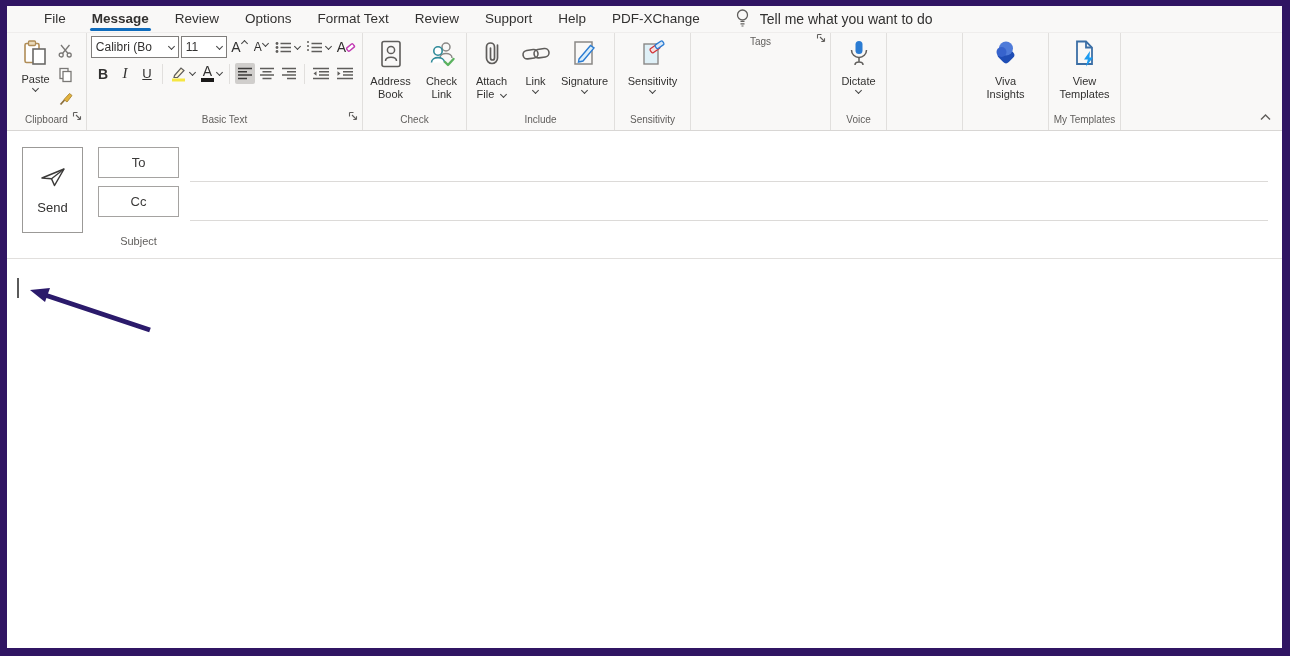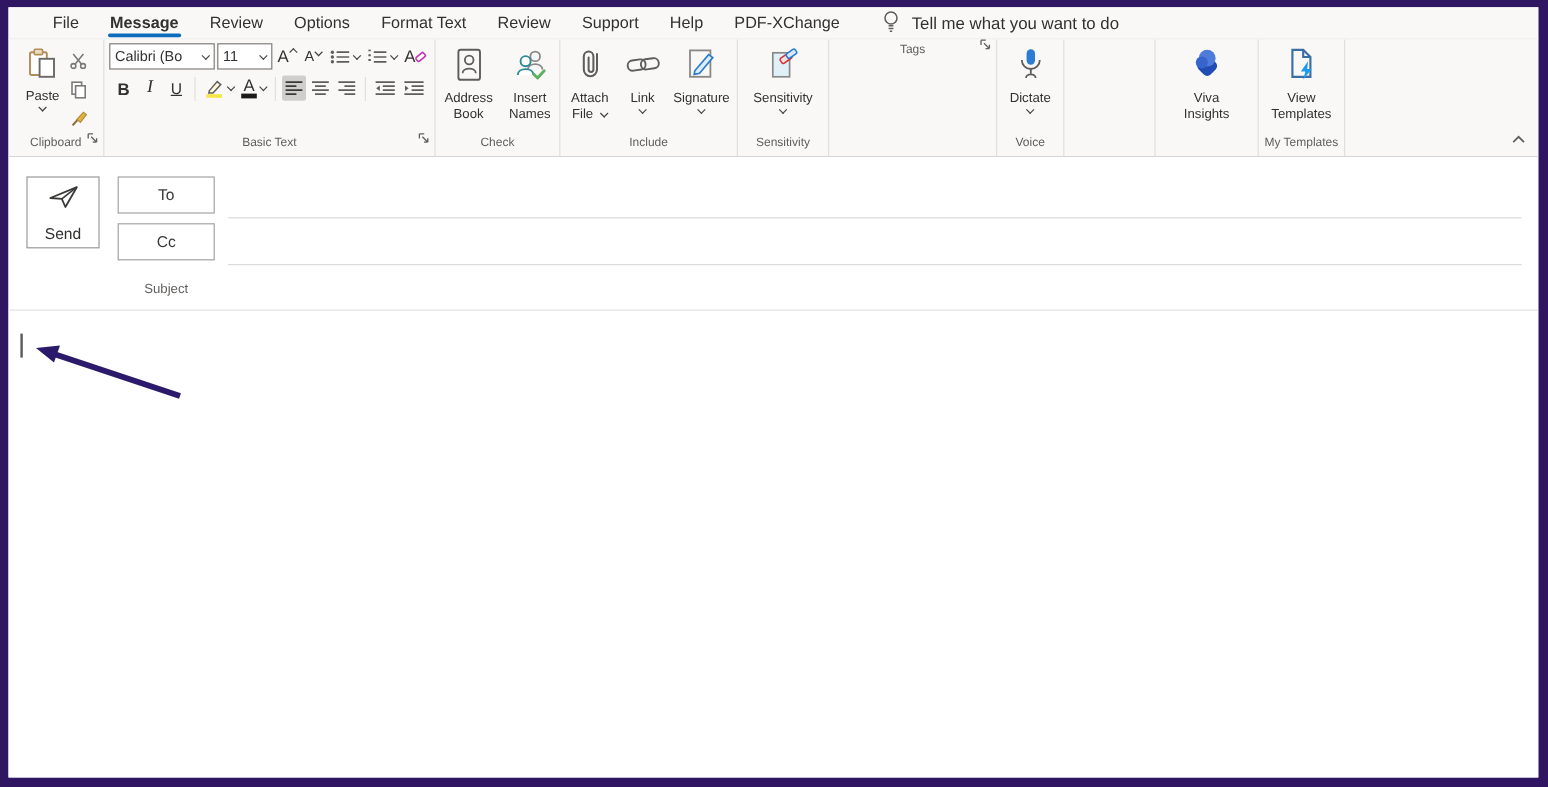--- a/index.html
+++ b/index.html
@@ -43,21 +43,21 @@
   .colorbar .bar { width:13px; height:3.5px; margin-top:1px; }
 
   .tags-col { display:flex; flex-direction:column; align-items:flex-start; gap:3px; padding:5px 8px 0 8px; }
   .tag-row { display:flex; align-items:center; gap:6px; font-size:11.5px; color:#323130; white-space:nowrap; }
   .tag-ic { width:14px; display:flex; justify-content:center; }
 
   .collapse-btn { position:absolute; right:10px; bottom:5px; }
 
   
   .header { height:128px; background:#fff; border-bottom:1px solid #e1dfdd; position:relative; flex:0 0 auto; }
-  .sendbtn { position:absolute; left:15px; top:16px; width:61px; height:60px; border:1px solid #9b9997; background:#fff; display:flex; flex-direction:column; align-items:center; justify-content:center; gap:9px; font-size:13px; color:#323130; }
+  .sendbtn { position:absolute; left:15px; top:16px; width:61px; height:86px; border:1px solid #9b9997; background:#fff; display:flex; flex-direction:column; align-items:center; justify-content:center; gap:9px; font-size:13px; color:#323130; }
   .recipbtn { position:absolute; left:91px; width:81px; height:31px; border:1px solid #a5a3a1; background:#fff; font-size:13px; color:#3b3a39; display:flex; align-items:center; justify-content:center; }
   .subject-lab { position:absolute; left:91px; top:104px; width:81px; text-align:center; font-size:11px; color:#605e5c; }
   .fline { position:absolute; left:183px; right:14px; height:1px; background:#dcdad8; }
 
   
   .mailbody { flex:1; background:#fff; position:relative; }
   .caret { position:absolute; left:10px; top:19px; width:2px; height:20px; background:#5a5a5a; }
 </style>
 </head>
 <body>
@@ -255,21 +255,21 @@
         <div class="bigbtn" style="width:46px">
           <span>
             <svg width="30" height="30" viewBox="0 0 30 30">
                 <circle cx="19" cy="8" r="4" fill="none" stroke="#8a8886" stroke-width="1.5"></circle>
                 <path d="M13 19 c0-6 12-6 12 0" fill="none" stroke="#8a8886" stroke-width="1.5"></path>
                 <circle cx="11" cy="12" r="4.2" fill="#fff" stroke="#2e8a99" stroke-width="1.6"></circle>
                 <path d="M4.5 23.5 c0-6.5 13-6.5 13 0" fill="#fff" stroke="#2e8a99" stroke-width="1.6"></path>
                 <path d="M18 23 l3 3 5.5-6" fill="none" stroke="#5bb25f" stroke-width="2.4" stroke-linecap="round" stroke-linejoin="round"></path>
               </svg>
           </span>
-          <span class="lbl">Insert Names</span>
+          <span class="lbl">Check Link</span>
         </div>
       </div>
       <div class="rg-label"><span>Check</span></div>
     </div>
 
     <div class="rgroup" style="width:148px">
       <div class="rg-content" style="gap:4px">
         <div class="bigbtn" style="width:46px">
           <span>
             <svg width="24" height="30" viewBox="0 0 24 30">

